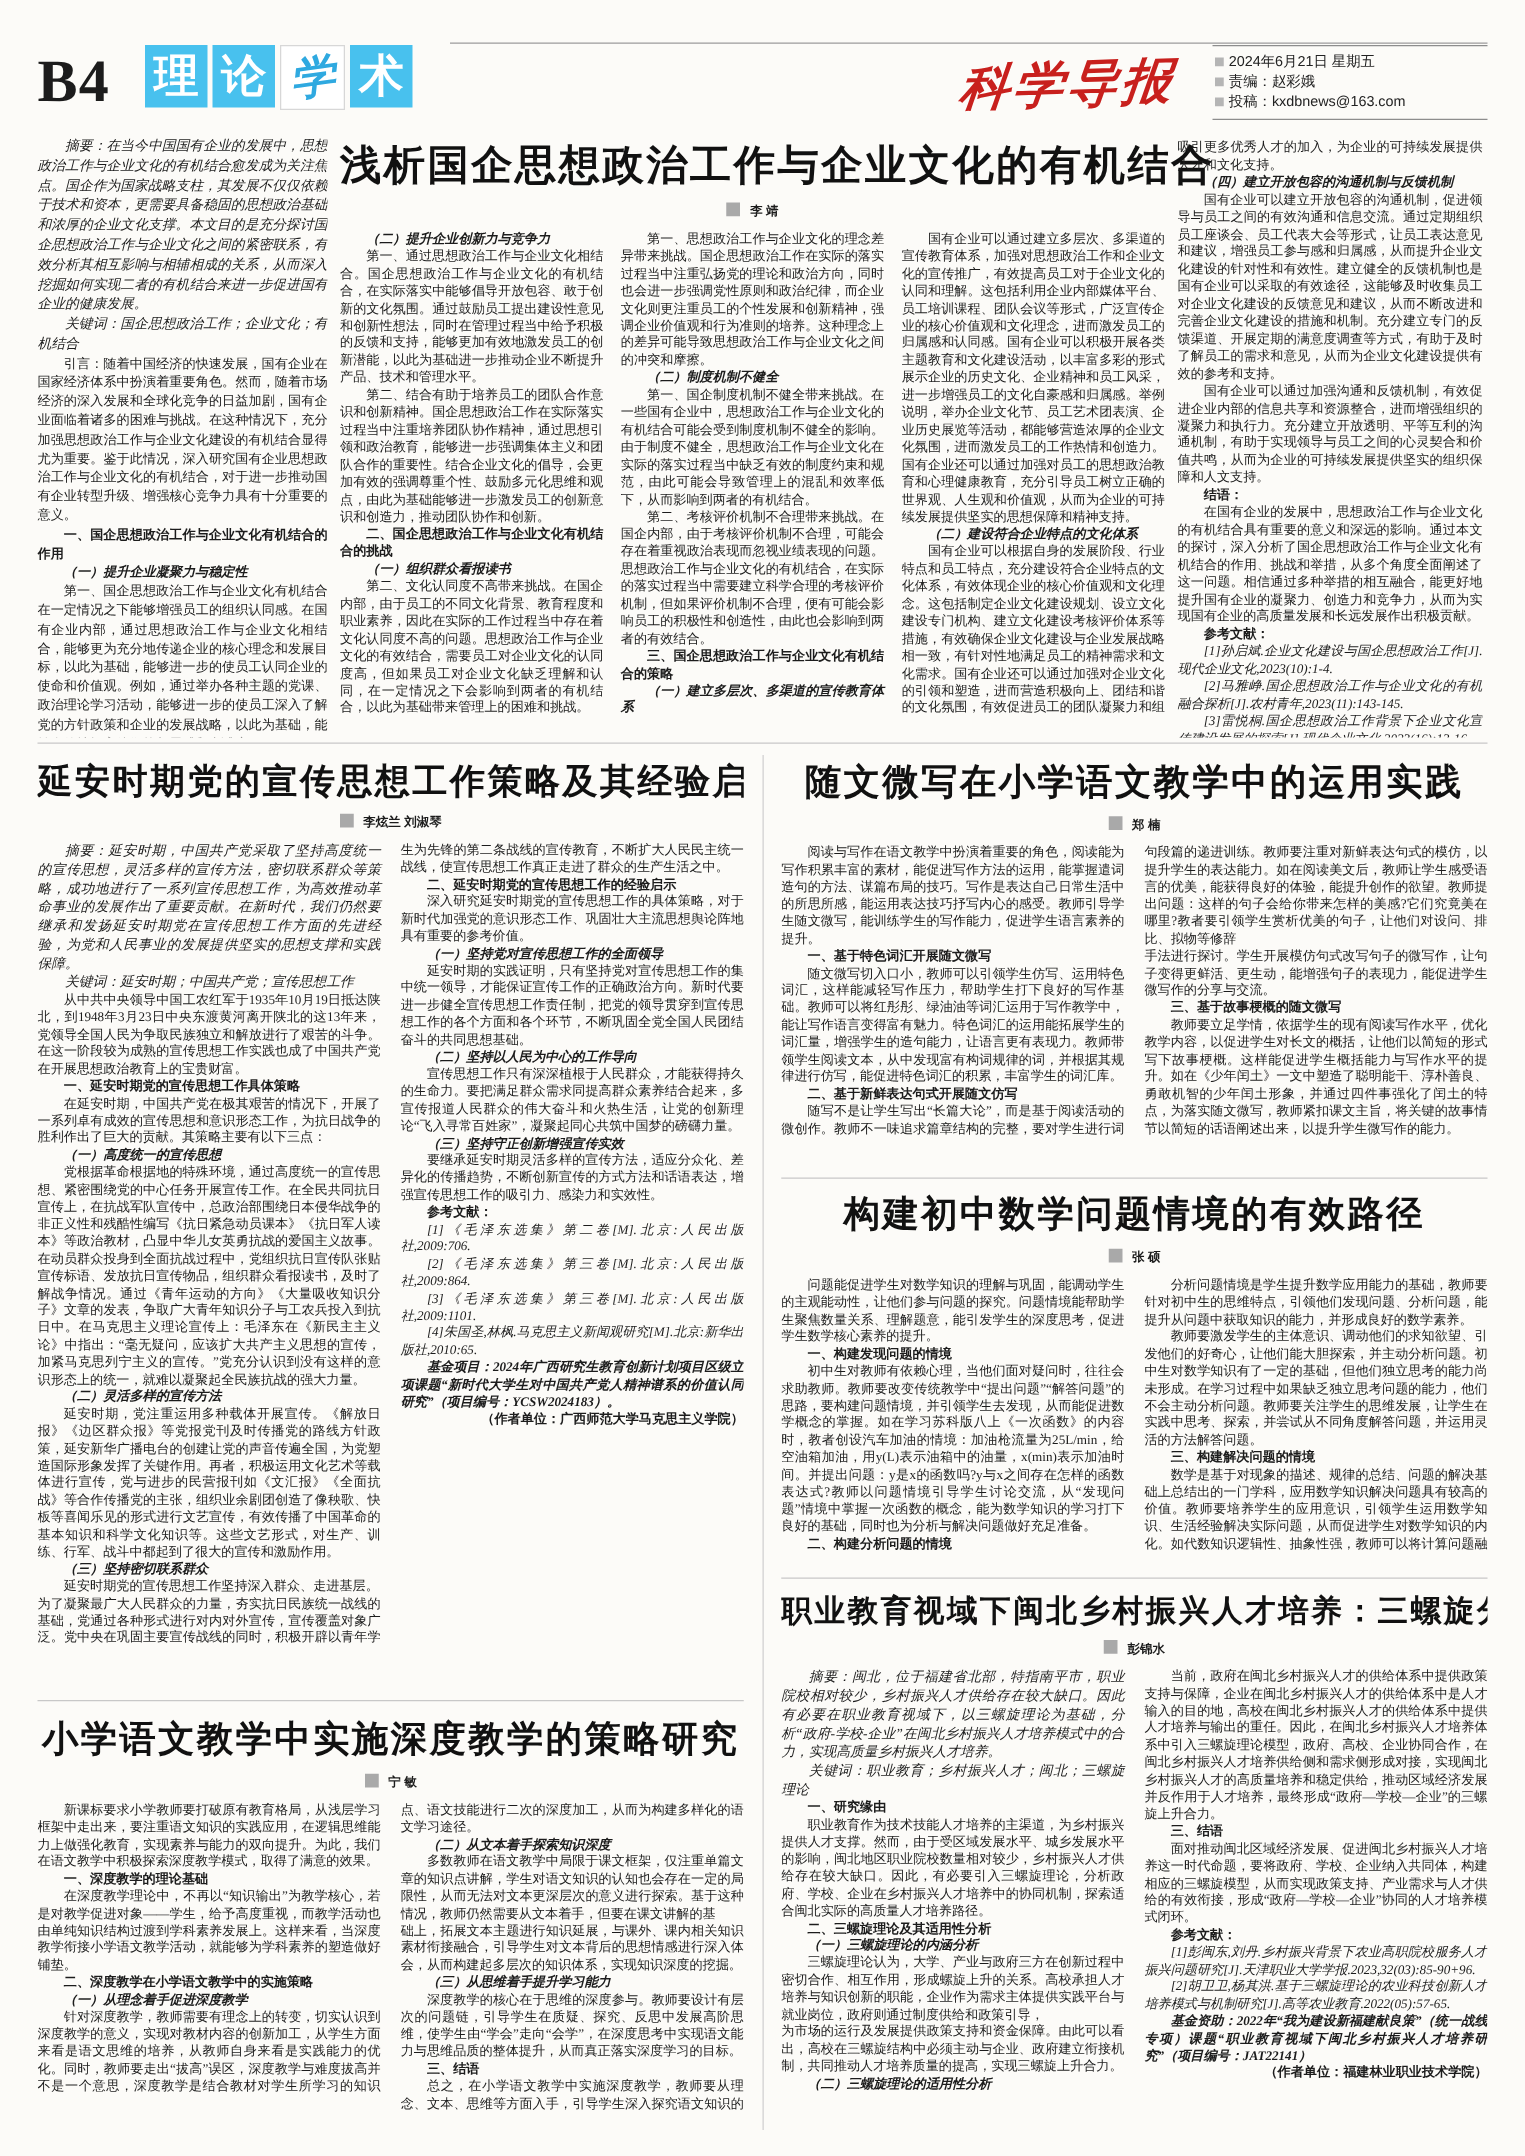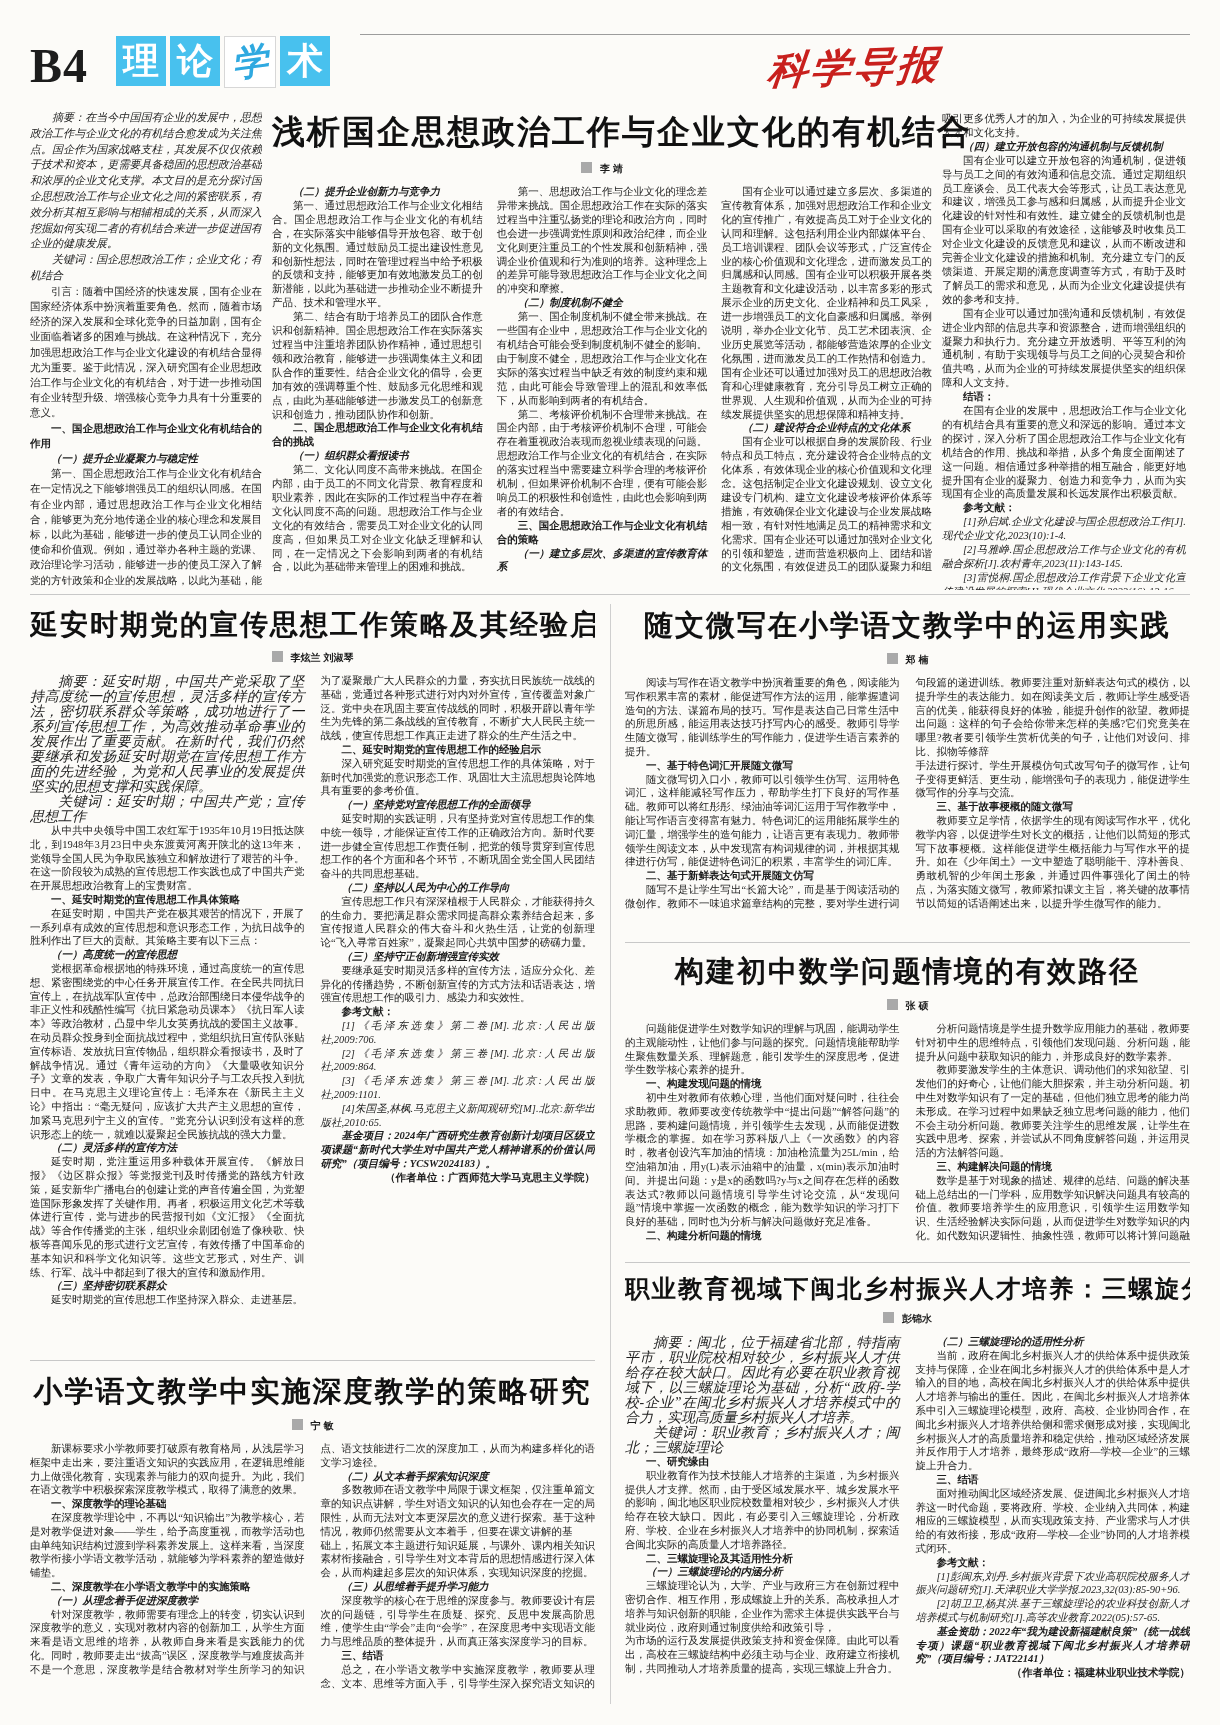--- a/index.html
+++ b/index.html
@@ -47,21 +47,21 @@
   .a1-left .p-abs{font-size:11px;line-height:15.8px;}
   .a1-mid{width:660px;flex:none;margin:0 10px;}
   .a1-title{font-size:33px;margin-top:10px;}
   .a1-cols{column-count:3;column-gap:14px;height:392px;font-size:10.5px;line-height:13.9px;}
   .a1-right{width:244px;flex:none;font-size:10.5px;line-height:13.9px;text-align:justify;overflow:hidden;padding-top:12px;}
   
   .stack-title2{font-size:28px;}
   .stack-title30{font-size:29px;}
   .stack-title25{font-size:24.5px;}
   .c2{column-count:2;column-gap:16px;font-size:10.5px;line-height:13.8px;}
-  .c2 .p-abs{font-size:14px;line-height:15px;}
+  .c2 .p-abs{font-size:11px;line-height:15px;}
 </style>
 </head>
 <body>
 
 <div class="page">
 
   <div class="hdr">
     <div class="hdr-topline"></div>
     <div class="edition">B4</div>
     <div class="logo">
@@ -72,20 +72,25 @@
           <span>论</span>
         </div>
       <div class="logo-box alt">
           <span>学</span>
         </div>
       <div class="logo-box">
           <span>术</span>
         </div>
     </div>
     <div class="masthead">科学导报</div>
+    <div class="pubinfo">
+      <div class="row"><span class="mini-sq"></span><span>2024年6月21日 星期五</span></div>
+      <div class="row"><span class="mini-sq"></span><span>责编：赵彩娥</span></div>
+      <div class="row"><span class="mini-sq"></span><span>投稿：kxdbnews@163.com</span></div>
+    </div>
   </div>
 
   <div class="blockA">
     <div class="a1-left cols">
         <p class="p-abs">摘要：在当今中国国有企业的发展中，思想政治工作与企业文化的有机结合愈发成为关注焦点。国企作为国家战略支柱，其发展不仅仅依赖于技术和资本，更需要具备稳固的思想政治基础和浓厚的企业文化支撑。本文目的是充分探讨国企思想政治工作与企业文化之间的紧密联系，有效分析其相互影响与相辅相成的关系，从而深入挖掘如何实现二者的有机结合来进一步促进国有企业的健康发展。</p>
         <p class="p-abs">关键词：国企思想政治工作；企业文化；有机结合</p>
         <p class="p-body">引言：随着中国经济的快速发展，国有企业在国家经济体系中扮演着重要角色。然而，随着市场经济的深入发展和全球化竞争的日益加剧，国有企业面临着诸多的困难与挑战。在这种情况下，充分加强思想政治工作与企业文化建设的有机结合显得尤为重要。鉴于此情况，深入研究国有企业思想政治工作与企业文化的有机结合，对于进一步推动国有企业转型升级、增强核心竞争力具有十分重要的意义。</p>
         <p class="p-h">一、国企思想政治工作与企业文化有机结合的作用</p>
         <p class="p-sub">（一）提升企业凝聚力与稳定性</p>
         <p class="p-body">第一、国企思想政治工作与企业文化有机结合在一定情况之下能够增强员工的组织认同感。在国有企业内部，通过思想政治工作与企业文化相结合，能够更为充分地传递企业的核心理念和发展目标，以此为基础，能够进一步的使员工认同企业的使命和价值观。例如，通过举办各种主题的党课、政治理论学习活动，能够进一步的使员工深入了解党的方针政策和企业的发展战略，以此为基础，能够有效地提高他们的归属感和忠诚度。</p>

